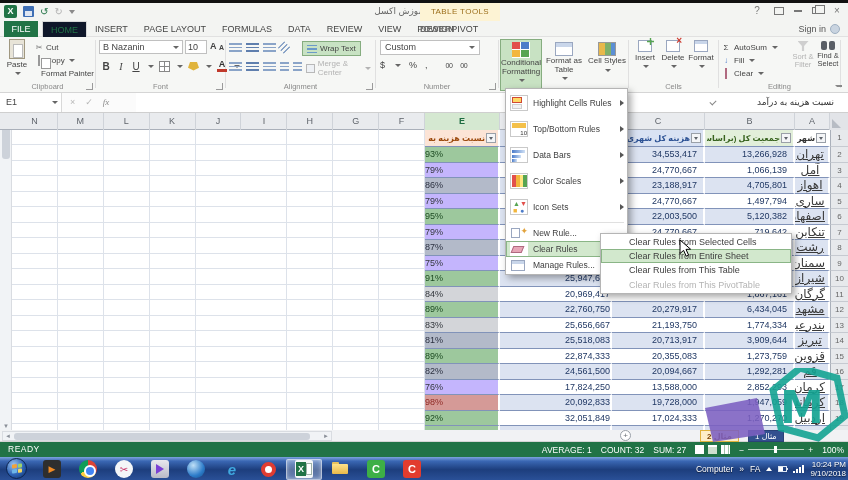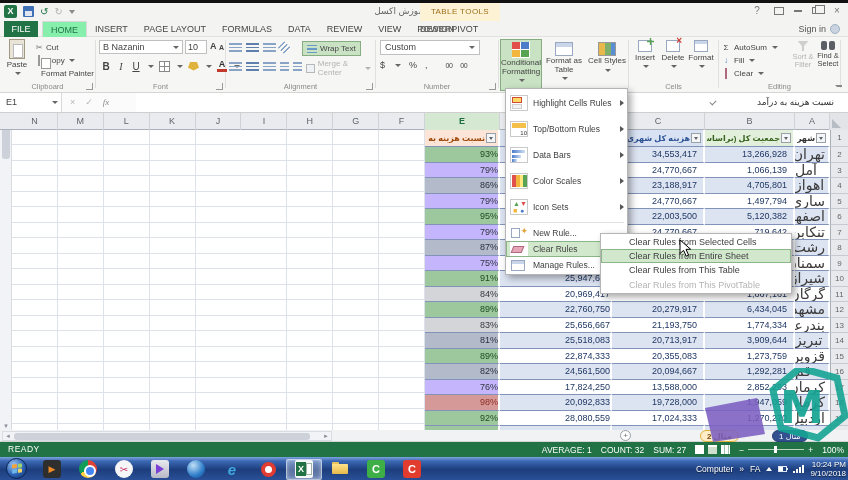--- a/index.html
+++ b/index.html
@@ -24,21 +24,21 @@
 .wb-min{display:inline-block;width:8px;height:2px;background:#777;}
 .wb-rest{display:inline-block;width:8px;height:7px;border:1px solid #777;position:relative;}
 .wb-rest:before{content:"";position:absolute;left:2px;top:-3px;width:8px;height:7px;border:1px solid #777;background:#f3f4f2;}
 .wb-ribopt{display:inline-block;width:10px;height:8px;border:1px solid #777;}
 
 
 .tabrow{position:absolute;left:0;top:21px;width:848px;height:16px;background:#f3f4f2;font-size:9px;color:#444;border-bottom:1px solid #e1e1e1;}
 .tab-file{position:absolute;left:4px;top:0;width:34px;height:16px;background:#217346;color:#fff;text-align:center;line-height:16px;}
 .rtabs{position:absolute;left:42px;top:0;display:flex;height:16px;}
 .rtab{padding:0 8px;line-height:16px;}
-.rtab.active{background:#86efac;color:#217346;border:1px solid #d8d8d8;border-bottom:none;}
+.rtab.active{background:#0f172a;color:#217346;border:1px solid #d8d8d8;border-bottom:none;}
 .tab-design{position:absolute;left:420px;top:0;width:56px;text-align:left;line-height:16px;color:#6a6a6a;font-weight:bold;}
 .signin{position:absolute;right:8px;top:0;display:flex;gap:4px;align-items:center;color:#555;line-height:16px;}
 .avatar{width:10px;height:10px;border-radius:50%;background:#c9d4e0;border:1px solid #9fb0c2;}
 
 
 .ribbon{position:absolute;left:0;top:37px;width:848px;height:56px;background:#f6f7f5;border-bottom:1px solid #d5d5d5;font-size:8px;color:#444;}
 .rg-sep{position:absolute;top:3px;height:48px;width:1px;background:#e0e0e0;}
 .glabel{position:absolute;bottom:1px;width:100%;text-align:center;color:#8a8a8a;font-size:7.5px;}
 .launcher{position:absolute;right:2px;bottom:2px;width:7px;height:7px;border-right:1px solid #9a9a9a;border-bottom:1px solid #9a9a9a;}
 .rgroup{position:absolute;top:0;height:55px;}
@@ -148,22 +148,22 @@
 .filterbtn i{width:0;height:0;border-left:2.5px solid transparent;border-right:2.5px solid transparent;border-top:3.5px solid #5f646b;}
 .th-a{background:#fff;color:#333;}
 .th-b{background:#e2efda;color:#38631f;}
 .th-c{background:#d9e2f3;color:#2e5395;}
 .th-d{background:#dce3f1;}
 .th-e{background:#fce4d6;color:#9c4a0e;}
 .cell{height:15.5px;line-height:15px;border-bottom:1px solid #8193b9;border-right:2px solid #fff;overflow:hidden;background:#fff;font-size:9px;white-space:nowrap;}
 .cell.band{background:#dce3f1;}
 .numr{text-align:right;padding-right:6px;}
 .numc{text-align:right;}
-.ta{direction:rtl;text-align:left;padding-right:3px;font-size:14px;color:#3a3a3a;}
-.ecell{text-align:right;}
+.ta{direction:rtl;text-align:center;padding-right:3px;font-size:12px;color:#3a3a3a;text-decoration:underline;}
+.ecell{text-align:left;}
 .e-green{background:#9dc89d;color:#1d4a22;}
 .e-white{background:#c4b5fd;color:#33373d;}
 .e-bluegray{background:#b3bac9;color:#2c3140;}
 .e-gray{background:#d3d5d9;color:#33373d;}
 .e-red{background:#d59a97;color:#8f2b26;}
 .rn{height:15.5px;line-height:15px;text-align:center;background:#e7e9ec;border-bottom:1px solid #c6cad1;border-left:1px solid #aab0ba;color:#666;font-size:8px;}
 .rn1{height:17px;line-height:16px;}
 .sliver{height:4px;border-bottom:none;}
 
 
@@ -205,23 +205,23 @@
 .watermark{position:absolute;left:705px;top:368px;z-index:6;pointer-events:none;}
 .cursor{position:absolute;left:679px;top:239px;z-index:20;pointer-events:none;}
 
 
 .tabstrip{position:absolute;left:0;top:430px;width:848px;height:12px;background:#f1f2f4;border-bottom:1px solid #d5d5d5;font-size:8px;}
 .hscroll{position:absolute;left:2px;top:1px;width:330px;height:10px;background:#f1f3f6;border:1px solid #d9dce1;}
 .hs-thumb{position:absolute;left:11px;top:1px;width:296px;height:7px;background:#cdd2da;border-radius:3px;}
 .hs-ar{position:absolute;top:0;font-size:6px;color:#8a8f98;line-height:9px;}
 .hs-l{left:2px;}.hs-r{right:2px;}
 .newsheet{position:absolute;left:620px;top:0;width:11px;height:11px;border:1px solid #9aa0a8;border-radius:50%;color:#6a6f76;text-align:center;line-height:9px;font-size:8px;background:#fff;}
-.shtab{position:absolute;top:0;height:12px;line-height:11px;padding:0 6px;direction:rtl;border-radius:6px;}
+.shtab{position:absolute;top:0;height:12px;line-height:11px;padding:0 6px;direction:rtl;}
 .shtab2{left:700px;background:#fdeec9;border:1px solid #e0b23c;color:#7b3f00;font-weight:bold;}
-.shtab1{left:748px;background:#33508f;color:#fff;border:1px solid #2a4277;margin-left:24px;}
+.shtab1{left:748px;background:#33508f;color:#fff;border:1px solid #2a4277;}
 
 
 .statusbar{position:absolute;left:0;top:442px;width:848px;height:15px;background:#217346;color:#fff;font-size:8.5px;z-index:7;}
 .sb-ready{position:absolute;left:8px;top:0;line-height:15px;letter-spacing:.5px;}
 .sb-right{position:absolute;right:4px;top:0;height:15px;display:flex;align-items:center;gap:9px;}
 .sb-views{display:flex;gap:4px;align-items:center;}
 .sbv{width:9px;height:9px;background:#e9efe9;border:1px solid #hhh;}
 .sbv.v1{background:#fff;}
 .sbv.v2{background:linear-gradient(#fff 0 2px,#cfe0cf 2px);}
 .sbv.v3{background:repeating-linear-gradient(90deg,#fff 0 3px,#9fc4a8 3px 4px);}
@@ -566,21 +566,21 @@
           <div class="cell numc"></div>
           <div class="cell numc band">25,947,667</div>
           <div class="cell numc">20,969,417</div>
           <div class="cell numc band">22,760,750</div>
           <div class="cell numc">25,656,667</div>
           <div class="cell numc band">25,518,083</div>
           <div class="cell numc">22,874,333</div>
           <div class="cell numc band">24,561,500</div>
           <div class="cell numc">17,824,250</div>
           <div class="cell numc band">20,092,833</div>
-          <div class="cell numc">28,080,559</div>
+          <div class="cell numc">32,051,849</div>
           <div class="cell band sliver"></div>
         </div>
     </div>
     <div class="tcol" id="tc-c">
       <div class="thead th-c">
         <span class="filterbtn">
             <i></i>
           </span>
         <span class="htxt">هزینه کل شهری (ماهانه-ریال</span>
       </div>

